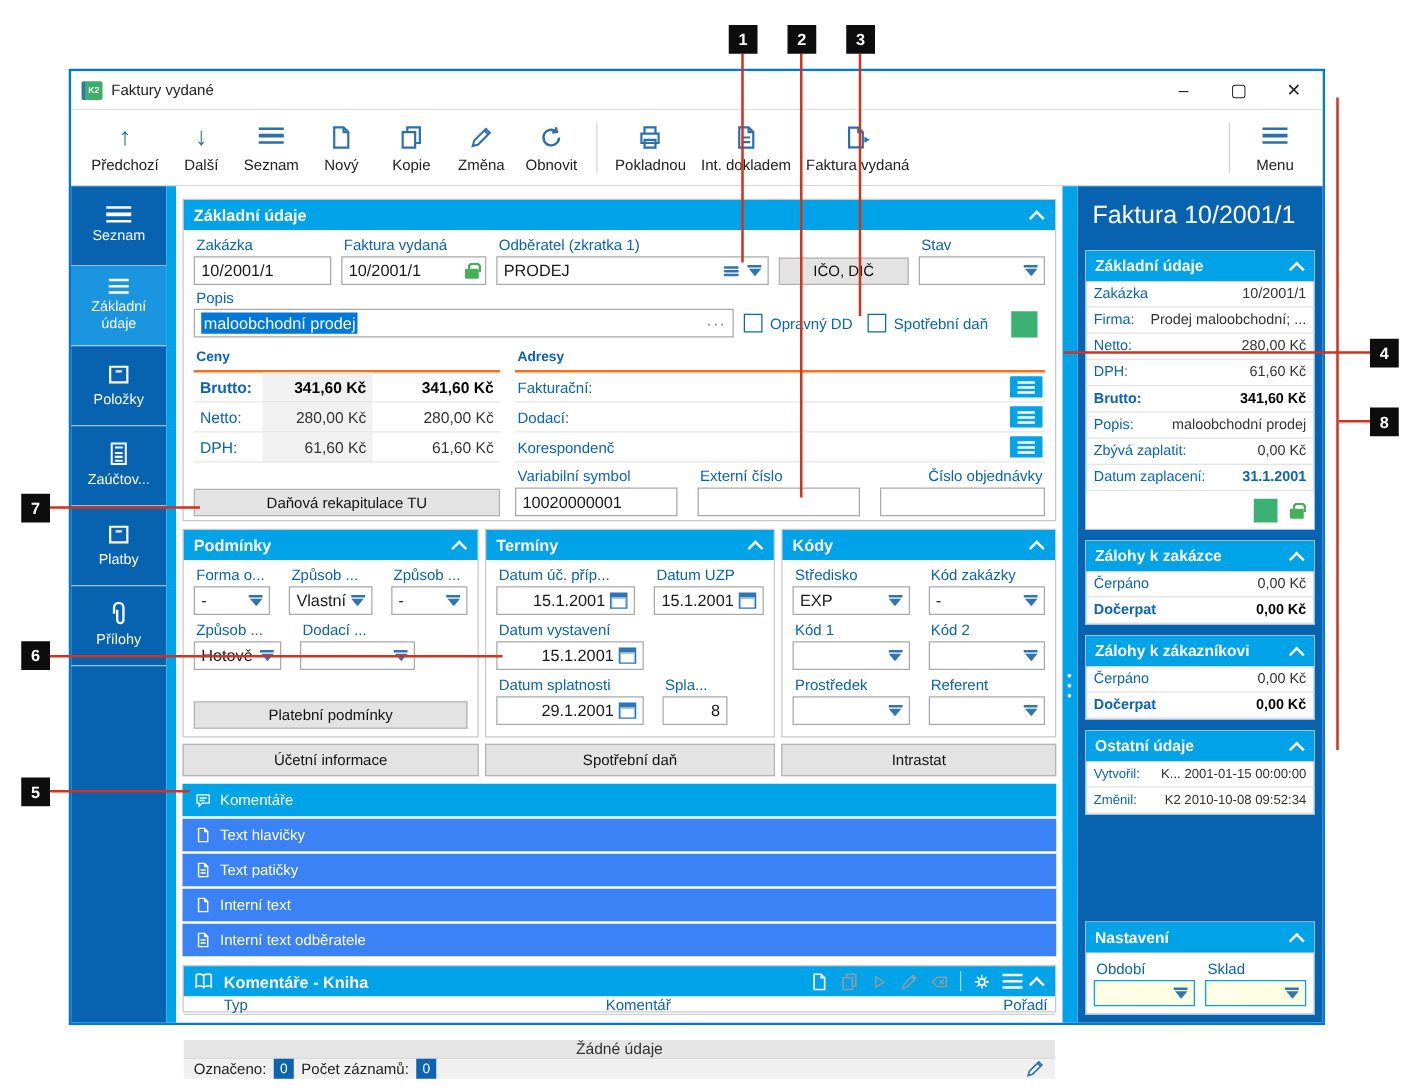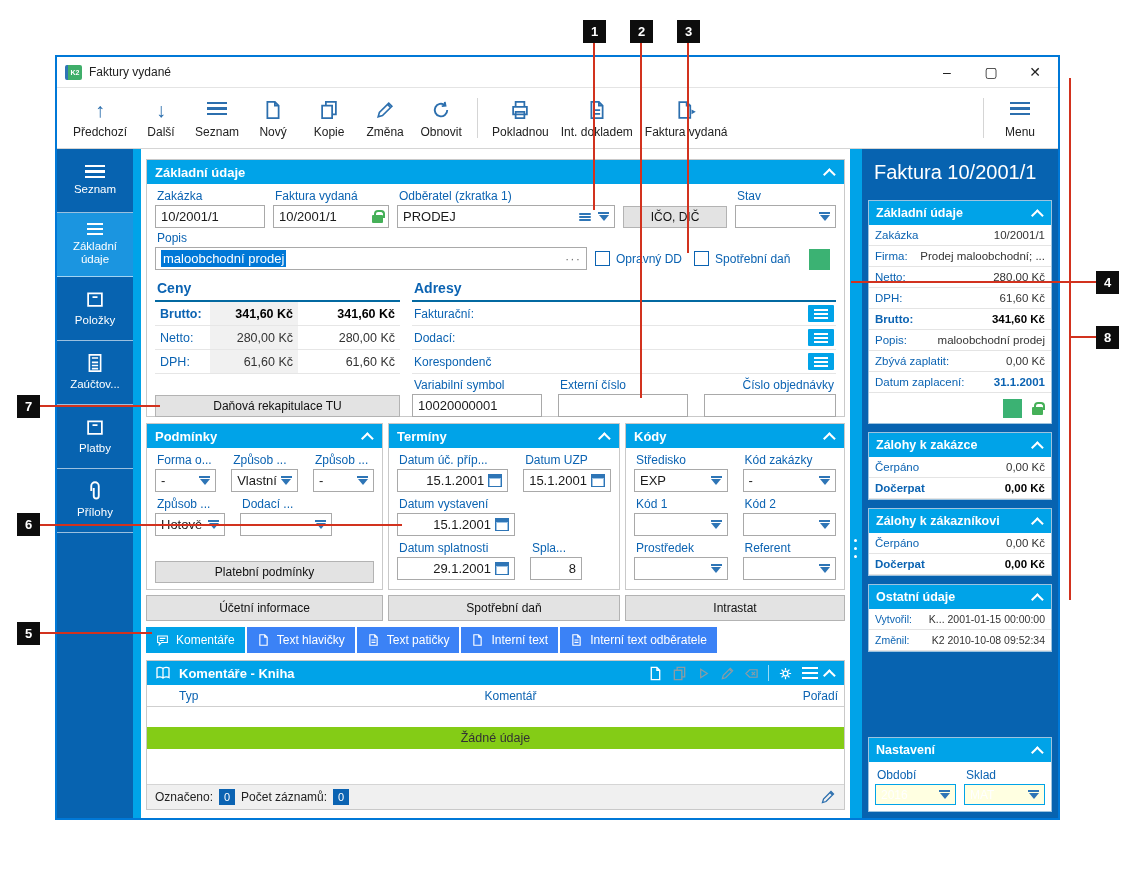--- a/index.html
+++ b/index.html
@@ -66,21 +66,21 @@
            gap:2px;align-items:center;border-radius:1px;}
   .hambbtn i{width:14px;height:2px;background:#fff;}
   .hamb{display:inline-flex;flex-direction:column;gap:3px;justify-content:center;}
   .hamb i{width:20px;height:2.5px;background:currentColor;}
   .hamb.sm i{width:16px;height:2px;}
 
   
   .formrow{display:flex;gap:8px;padding:5px 8px 0 8px;}
   .fld{display:flex;flex-direction:column;}
   .subcols{display:flex;padding:8px 8px 6px 8px;flex:1;gap:12px;}
-  .subhdr{font-size:14px;font-weight:bold;color:#0B63B2;border-bottom:2px solid #0369a1;padding:2px 2px 4px 2px;}
+  .subhdr{font-size:11px;font-weight:bold;color:#0B63B2;border-bottom:2px solid #f97316;padding:2px 2px 4px 2px;}
   .cenytab{display:grid;grid-template-columns:55px 88px 1fr;font-size:12.5px;}
   .cenytab .c{height:24px;display:flex;align-items:center;border-bottom:1px solid #E6E6E6;padding:0 5px;}
   .cenytab .lab{color:#0B63B2;font-weight:bold;}
   .cenytab .v1{justify-content:flex-end;background:#F1F1F1;color:#333;}
   .cenytab .v2{justify-content:flex-end;color:#333;}
   .cenytab .bold{font-weight:bold;color:#000;}
   .addr-row{display:flex;align-items:center;height:24px;border-bottom:1px solid #E6E6E6;padding:0 2px;}
   .addr-row .flabel{margin:0;}
   .addr-row .hambbtn{margin-left:auto;}
 
@@ -88,37 +88,37 @@
   .trio .panel{padding-bottom:6px;}
   .p-pod{width:237px;flex:0 0 auto;}
   .p-ter{width:232px;flex:0 0 auto;}
   .p-kod{flex:1;}
   .ddrow{display:flex;gap:15px;padding:5px 8px 0 8px;}
   .btnrow{display:flex;gap:5px;margin-top:5px;}
   .btnrow .gbtn{height:26px;}
   .b1{width:237px;}.b2{width:232px;}.b3{flex:1;}
 
   
-  .tabs{display:flex;gap:2px;margin-top:6px;}
+  .tabs{display:flex;gap:2px;margin-top:6px;flex-direction:column;}
   .tab{background:#3b82f6;color:#fff;font-size:12px;height:26px;display:flex;align-items:center;
        gap:7px;padding:0 10px;}
   .tab.active{background:#00A3E8;}
   .tico{width:13px;height:14px;flex:0 0 auto;color:#fff;}
 
   
   .comments{flex:1;margin-top:7px;display:flex;flex-direction:column;min-height:0;}
   .comments .phead{gap:8px;}
   .hicons{margin-left:auto;display:flex;align-items:center;gap:9px;}
   .hicons .ic{width:15px;height:15px;color:#fff;}
   .hicons .dis{color:#8C9CA4;}
   .hsep{width:1px;height:16px;background:rgba(255,255,255,.6);}
   .colrow{display:grid;grid-template-columns:26px 1fr 1fr 60px;height:22px;border-bottom:1px solid #CFCFCF;
           align-items:center;font-size:12px;color:#0B63B2;}
   .colrow div{padding:0 6px;}
-  .emptyband{height:22px;background:#84cc16;display:flex;align-items:center;justify-content:center;
+  .emptyband{height:22px;background:#e5e5e5;display:flex;align-items:center;justify-content:center;
              font-size:12.5px;color:#333;margin-top:20px;}
   .cfoot{margin-top:auto;height:25px;background:#F0F0F0;border-top:1px solid #D5D5D5;display:flex;
          align-items:center;gap:6px;padding:0 8px;font-size:12px;color:#222;}
   .badge{min-width:16px;height:16px;background:#0B63B2;color:#fff;font-size:11px;display:flex;
          align-items:center;justify-content:center;padding:0 3px;}
   .cfoot .pencil{margin-left:auto;color:#2C6FAE;width:16px;height:16px;}
 
   
   .rtitle{font-size:20px;color:#fff;padding:10px 6px 8px 6px;white-space:nowrap;}
   .rsec{margin-top:8px;border:1px solid #9DC3DF;}

